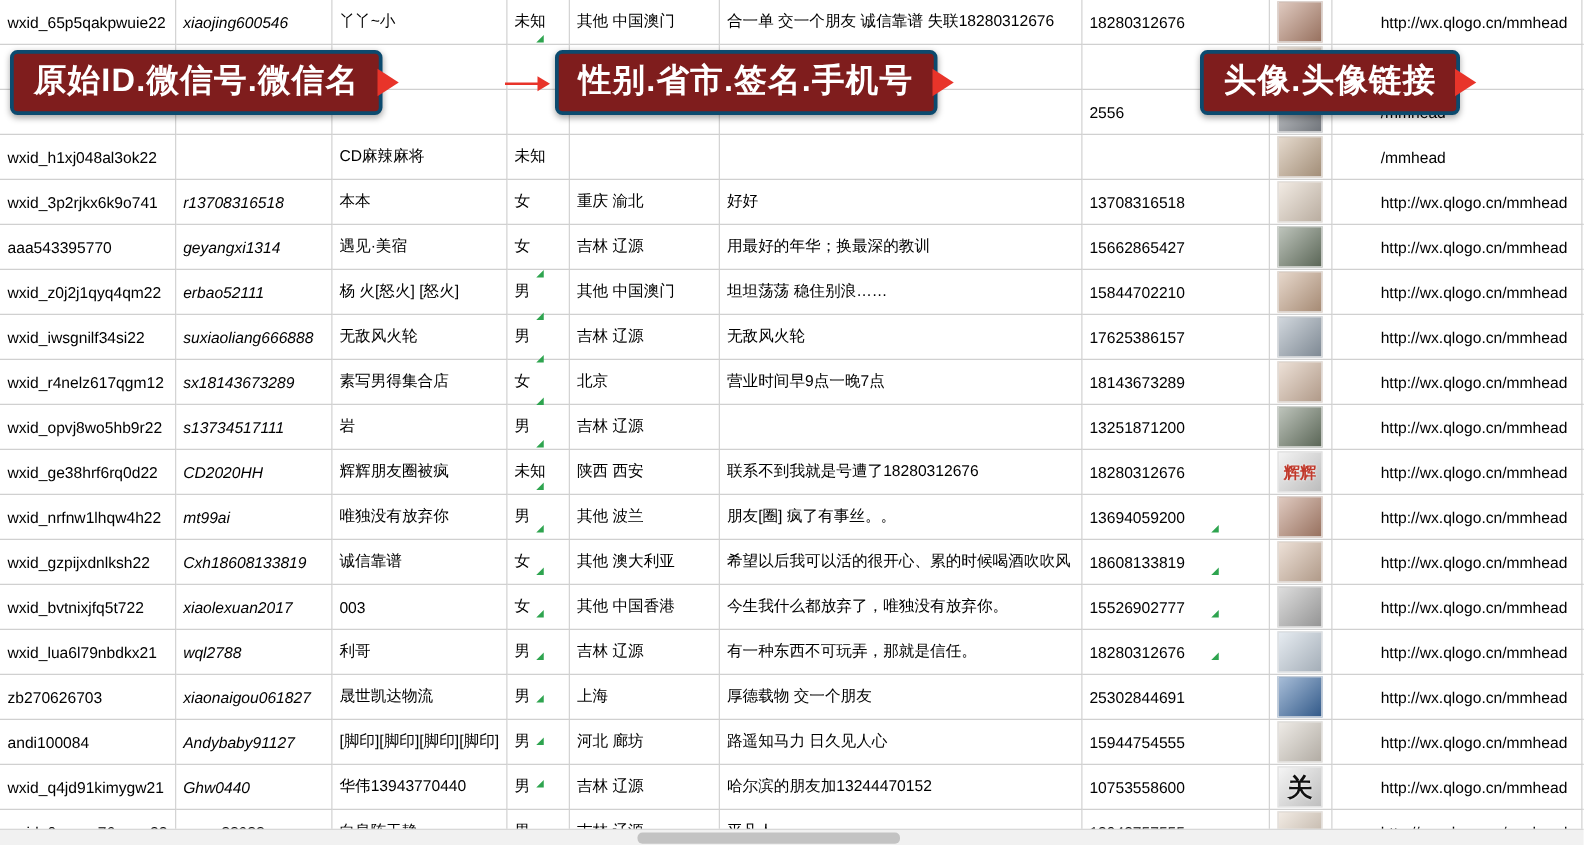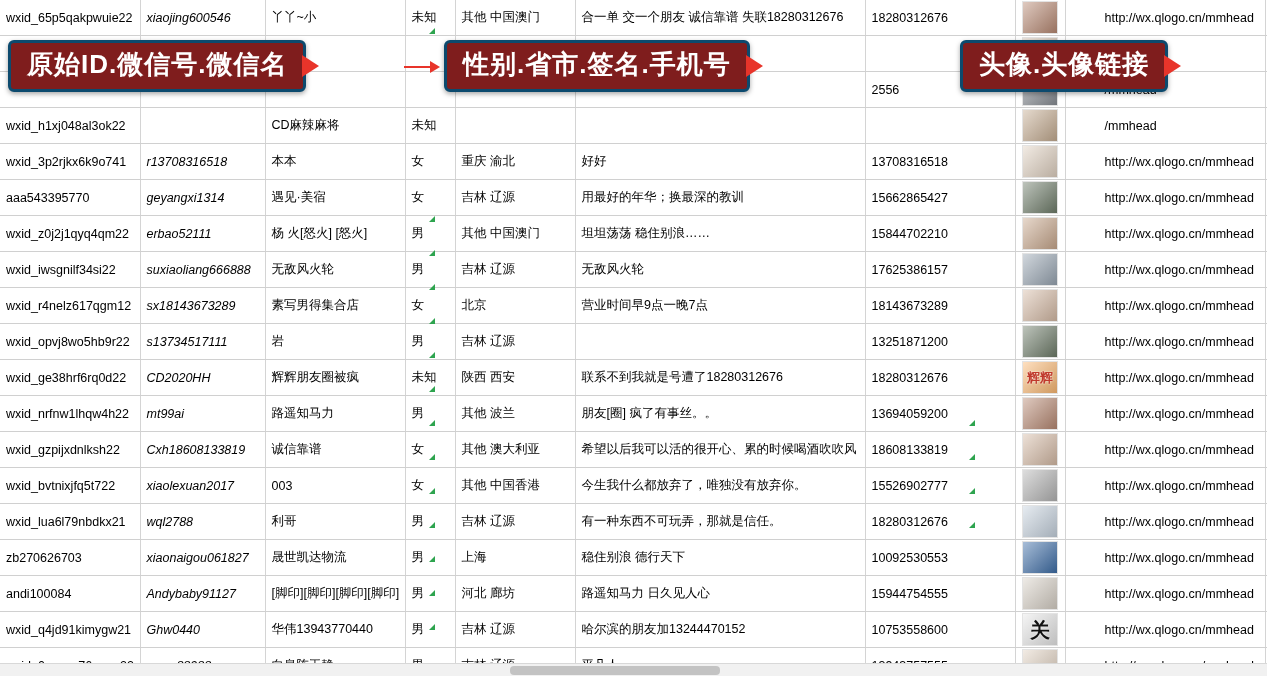--- a/index.html
+++ b/index.html
@@ -80,21 +80,21 @@
   .avatar.a4 { background: #c6ad92; }
   .avatar.a5 { background: #e2d3c3; }
   .avatar.a6 { background: #6f7d6a; }
   .avatar.a7 { background: #caa98e; }
   .avatar.a8 { background: #9aa7b4; }
   .avatar.a9 { background: #d7bca7; }
   .avatar.a10 { background: #3e6ea8; }
   .avatar.a11 { background: #b5b5b5; }
   .avatar.a12 { background: #e8e8e8; }
   .avatar.a13 { background: #d9d2c8; }
-  .avatar.a15 { background: #fdba74; }
+  .avatar.a15 { background: #e5e5e5; }
   .avatar.a16 { background: #c8d4e0; }
 
   .avatar-label {
     position: absolute;
     left: 0; right: 0;
     top: 50%;
     transform: translateY(-50%);
     text-align: center;
     font-size: 13px;
     font-weight: bold;
@@ -373,21 +373,21 @@
             <span class="avatar-label">辉辉</span>
           </span>
         </td>
         <td class="c-link"><span>http://wx.qlogo.cn/mmhead</span></td>
         <td class="edge-col"></td>
       </tr>
 
       <tr>
         <td class="c-origin">wxid_nrfnw1lhqw4h22</td>
         <td class="c-wxid">mt99ai</td>
-        <td class="c-name">路遥知马力</td>
+        <td class="c-name">唯独没有放弃你</td>
         <td class="c-gender">男</td>
         <td class="c-region">其他 波兰</td>
         <td class="c-sign">朋友[圈] 疯了有事丝。。</td>
         <td class="c-phone">13694059200</td>
         <td class="c-avatar">
             <span class="avatar a1"></span>
           </td>
         <td class="c-link"><span>http://wx.qlogo.cn/mmhead</span></td>
         <td class="edge-col"></td>
       </tr>
@@ -436,22 +436,22 @@
         <td class="c-link"><span>http://wx.qlogo.cn/mmhead</span></td>
         <td class="edge-col"></td>
       </tr>
 
       <tr>
         <td class="c-origin">zb270626703</td>
         <td class="c-wxid">xiaonaigou061827</td>
         <td class="c-name">晟世凯达物流</td>
         <td class="c-gender">男</td>
         <td class="c-region">上海</td>
-        <td class="c-sign">稳住别浪 德行天下</td>
-        <td class="c-phone">10092530553</td>
+        <td class="c-sign">厚德载物 交一个朋友</td>
+        <td class="c-phone">25302844691</td>
         <td class="c-avatar">
             <span class="avatar a10"></span>
           </td>
         <td class="c-link"><span>http://wx.qlogo.cn/mmhead</span></td>
         <td class="edge-col"></td>
       </tr>
 
       <tr>
         <td class="c-origin">andi100084</td>
         <td class="c-wxid">Andybaby91127</td>

